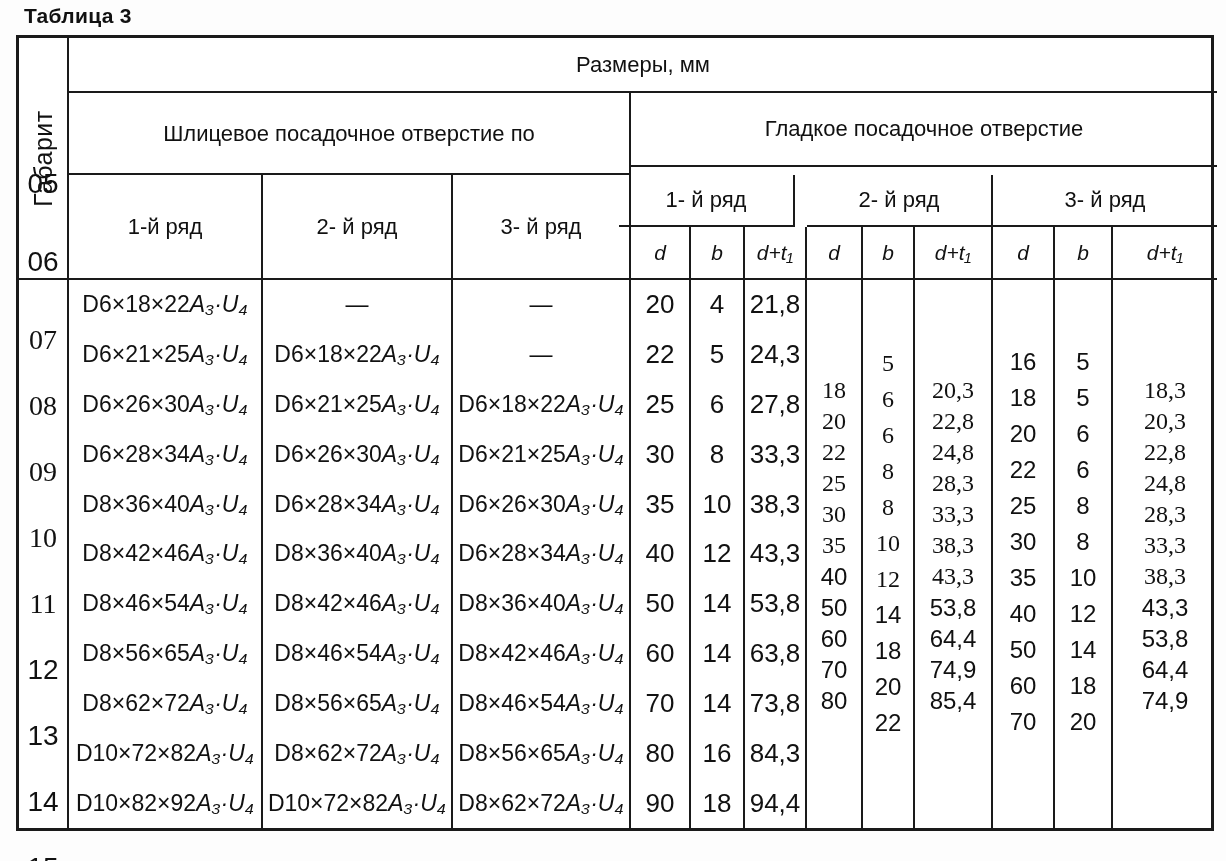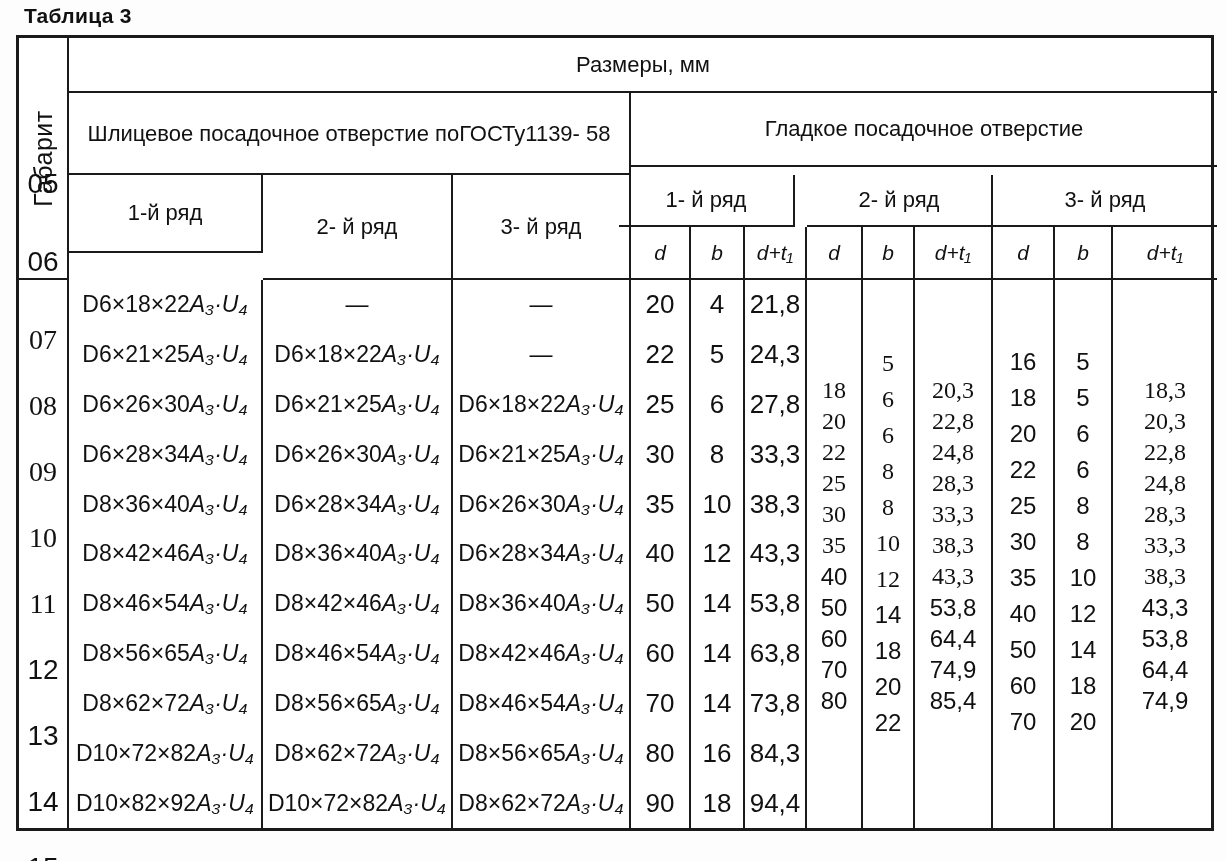--- a/index.html
+++ b/index.html
@@ -16,21 +16,21 @@
   .two-line{flex-direction:row;line-height:29px;}
   .ital{font-style:italic;font-size:21px;}
   .it{font-style:italic;}
   .vert{transform:rotate(-90deg);white-space:nowrap;font-size:25px;letter-spacing:.5px;}
 
   
   .c-corner{left:0;top:0;width:50px;height:242px;}
   .c-raz{left:50px;top:0;width:1148px;height:55px;}
   .c-shl{left:50px;top:55px;width:562px;height:82px;}
   .c-gla{left:612px;top:55px;width:586px;height:74px;}
-  .c-lrh0{left:50px;top:137px;width:194px;height:78px;}
+  .c-lrh0{left:50px;top:137px;width:194px;height:105px;}
   .c-lrh1{left:244px;top:137px;width:190px;height:105px;}
   .c-lrh2{left:434px;top:137px;width:178px;height:105px;}
   .c-rrh0{left:600px;top:137px;width:176px;height:52px;}
   .c-rrh1{left:788px;top:137px;width:186px;height:52px;}
   .c-rrh2{left:974px;top:137px;width:224px;height:52px;}
   .c-hd1{left:612px;top:189px;width:60px;height:53px;}
   .c-hb1{left:672px;top:189px;width:54px;height:53px;}
   .c-hdt1{left:726px;top:189px;width:62px;height:53px;}
   .c-hd2{left:788px;top:189px;width:56px;height:53px;}
   .c-hb2{left:844px;top:189px;width:52px;height:53px;}
@@ -81,21 +81,20 @@
 
   <div class="tbl">
 
     <div class="cell c-corner br bb">
       <span class="vert">Габарит</span>
     </div>
     <div class="cell c-raz bb hdr">Размеры, мм</div>
 
     <div class="cell c-shl br bb hdr two-line">
       <div>Шлицевое посадочное отверстие по</div>
-      <div>ГОСТу1139- 58</div>
     </div>
     <div class="cell c-gla bb hdr">Гладкое посадочное отверстие</div>
 
     <div class="cell c-lrh0 br bb hdr">1-й ряд</div>
     <div class="cell c-lrh1 br bb hdr">2- й ряд</div>
     <div class="cell c-lrh2 br bb hdr">3- й ряд</div>
 
     <div class="cell c-rrh0 br bb hdr">1- й ряд</div>
     <div class="cell c-rrh1 br bb hdr">2- й ряд</div>
     <div class="cell c-rrh2 bb hdr">3- й ряд</div>

